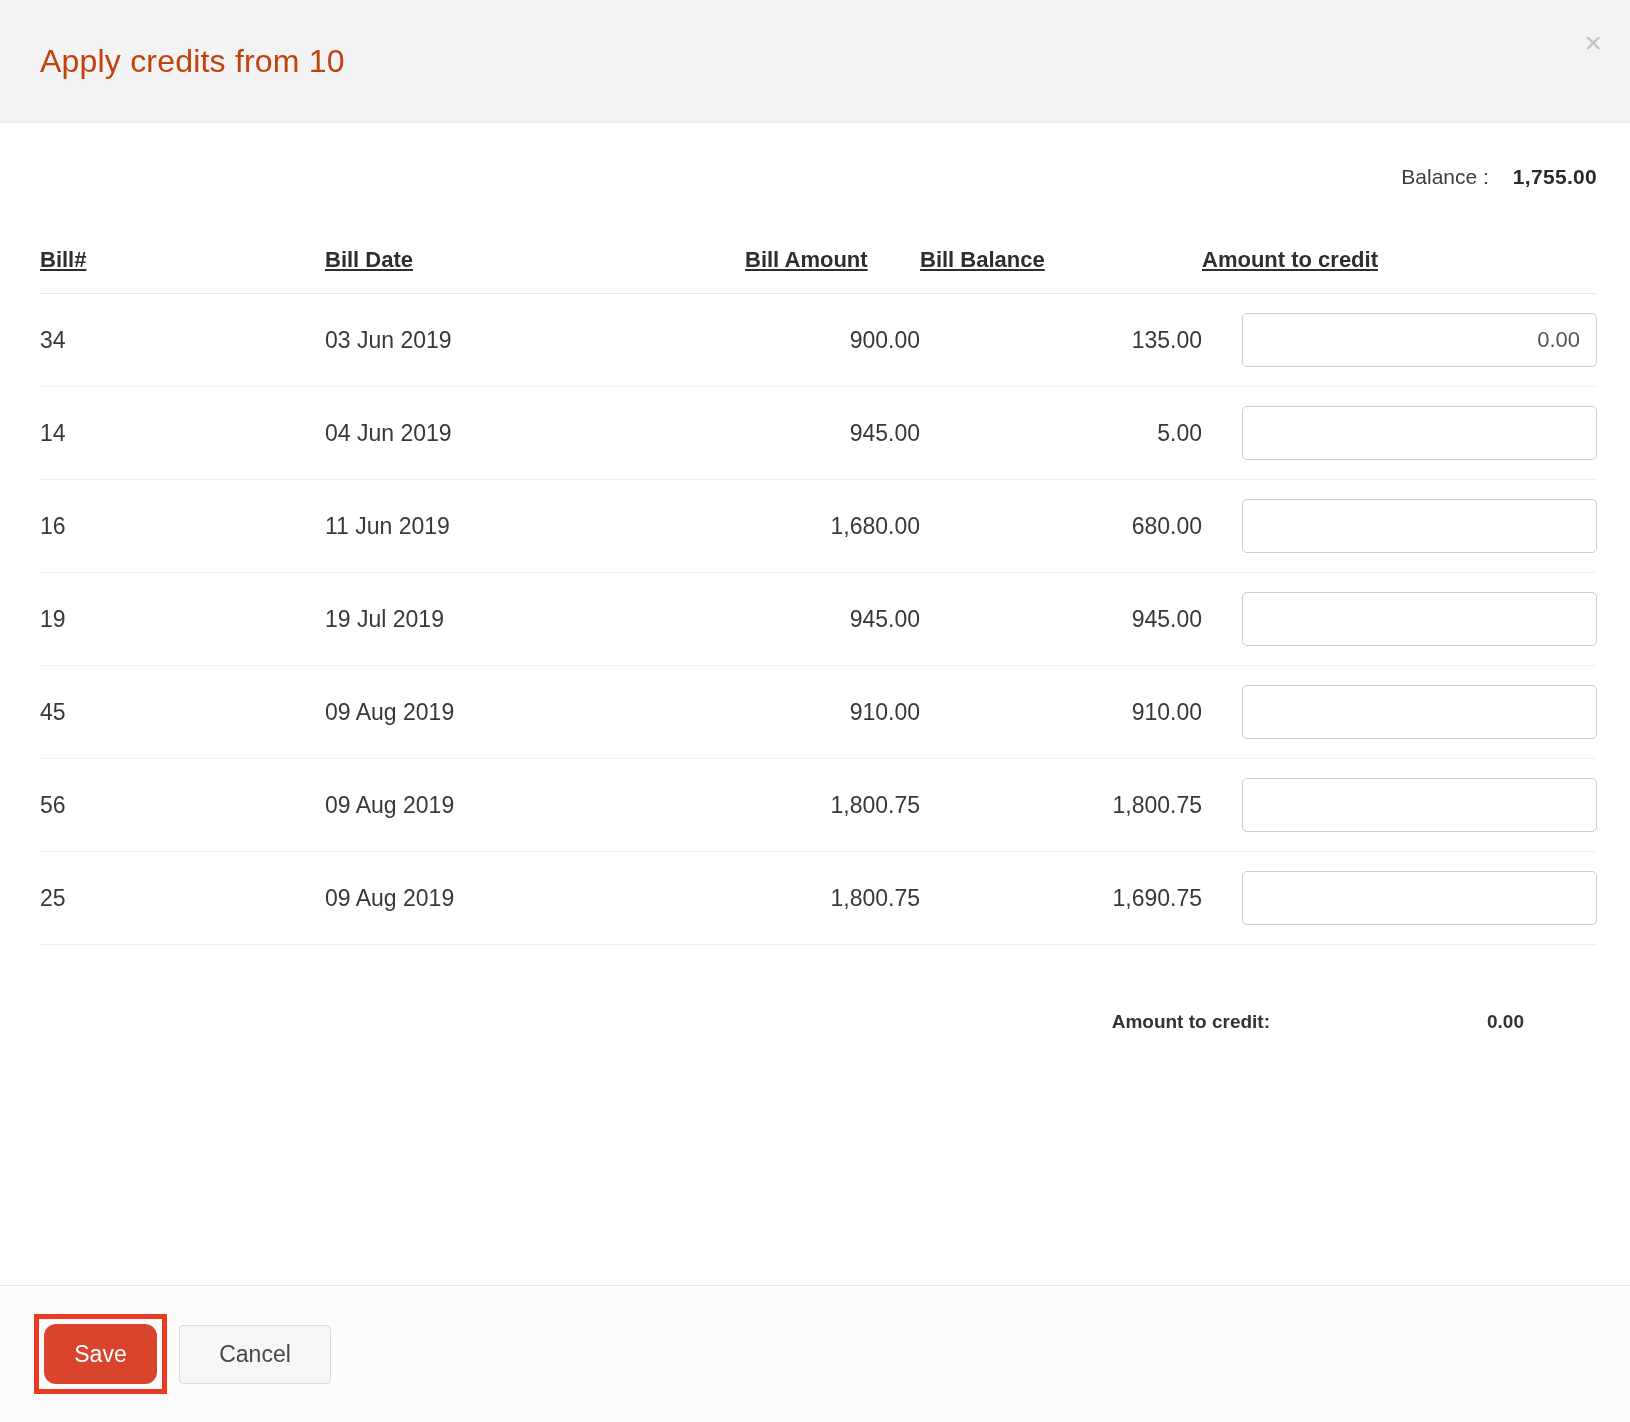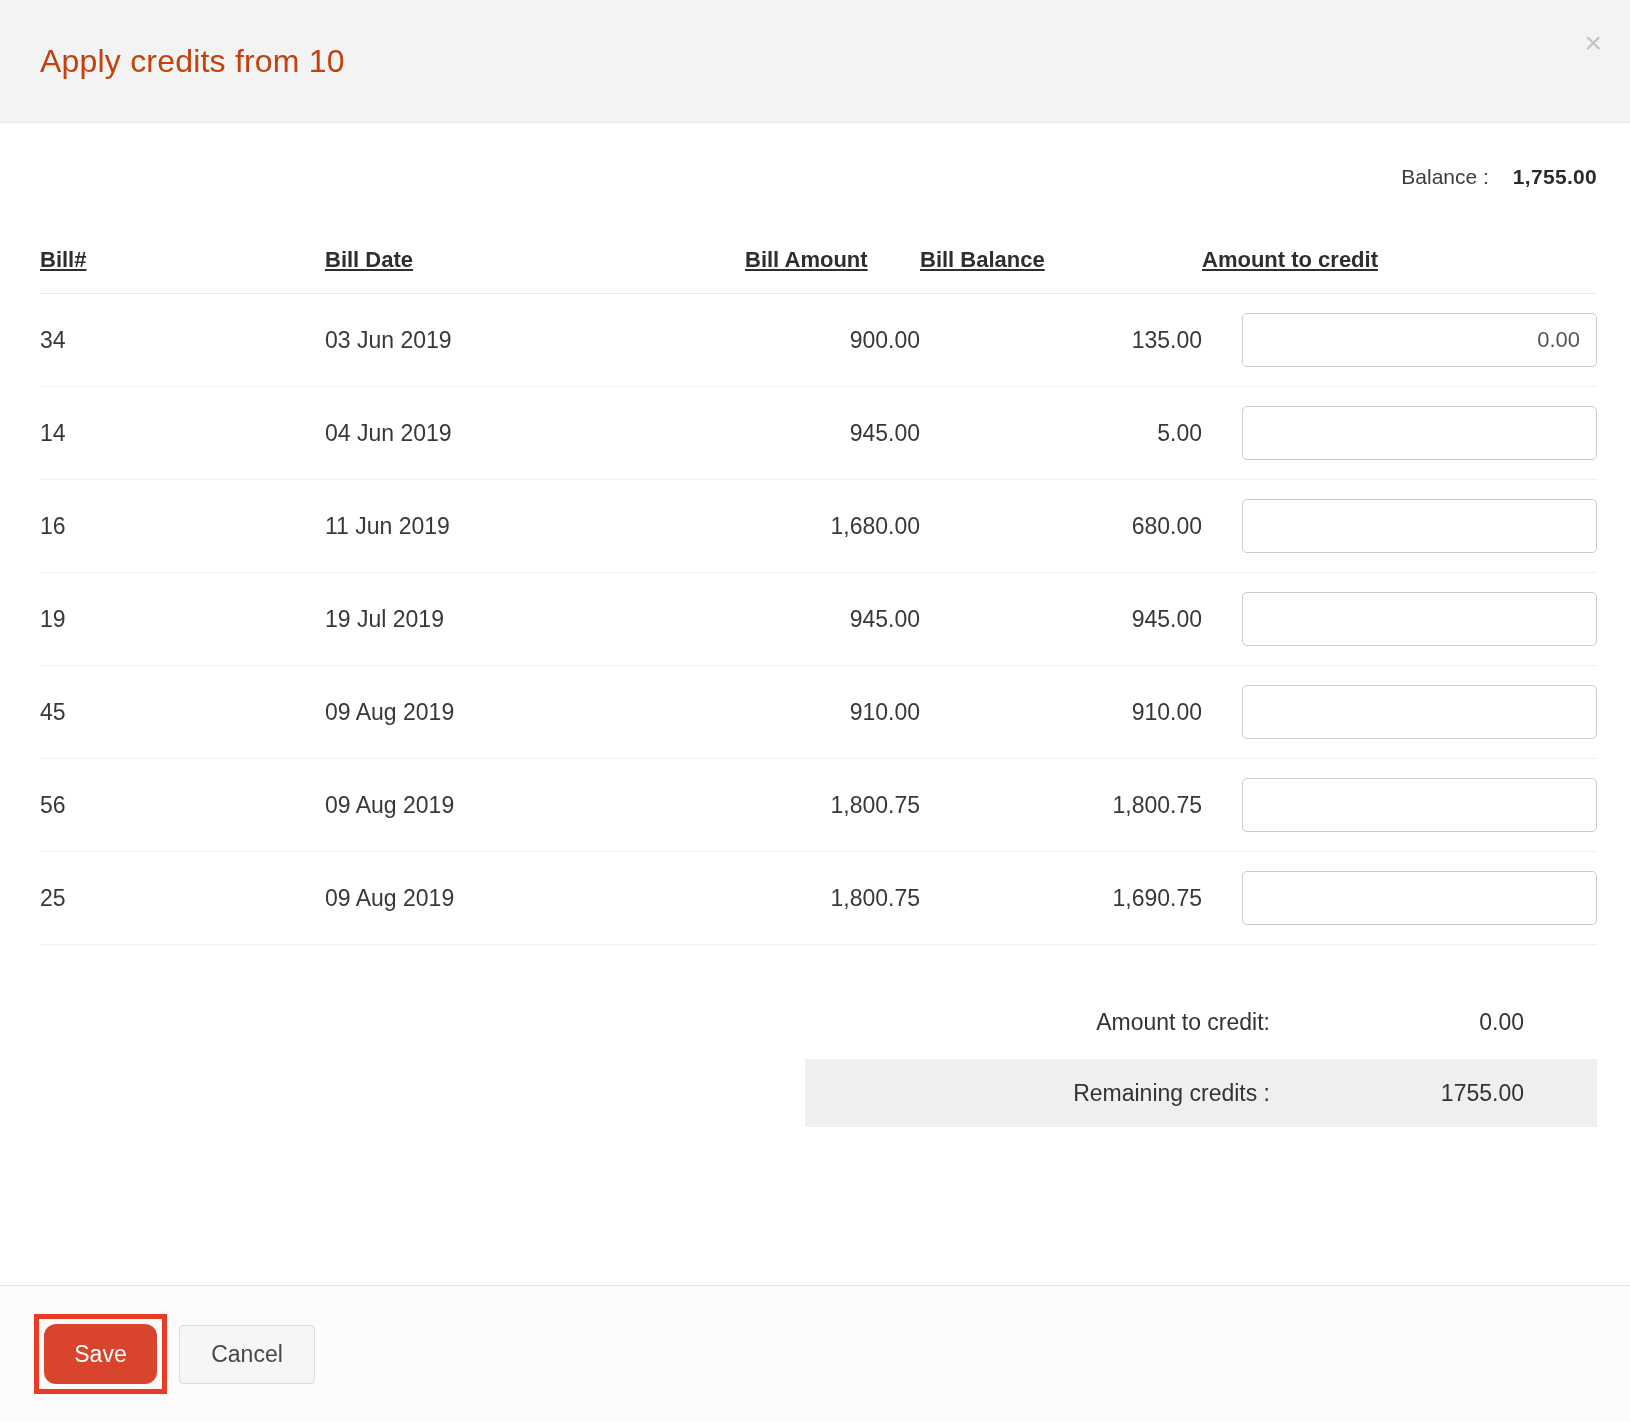--- a/index.html
+++ b/index.html
@@ -96,21 +96,21 @@
     background: #ffffff;
     font-family: "Liberation Sans", sans-serif;
     font-size: 22px;
     color: #555555;
     text-align: right;
     padding: 0 16px;
     outline: none;
   }
 
   
-  .summary { margin-top: 46px; font-size: 23px; color: #333333; }
+  .summary { margin-top: 46px; font-size: 19px; color: #333333; font-weight: bold; }
   .summary-row {
     display: flex;
     justify-content: flex-end;
     align-items: center;
     height: 62px;
   }
   .summary-label { text-align: right; }
   .summary-value {
     width: 327px;
     padding-right: 73px;
@@ -147,21 +147,21 @@
   .save-btn {
     width: 113px;
     height: 60px;
     background: #d9452c;
     color: #ffffff;
     border: none;
     border-radius: 12px;
     font-size: 23px;
   }
   .cancel-btn {
-    width: 136px;
+    width: 152px;
     height: 59px;
     margin-left: 12px;
     background: #f6f6f6;
     color: #474747;
     border: 1px solid #dcdcdc;
     border-radius: 4px;
     font-size: 23px;
   }
 </style>
 </head>
@@ -248,24 +248,20 @@
           <td class="credit-cell"><input class="credit-input" value="" style=""></td>
         </tr>
       </tbody>
     </table>
 
     <div class="summary">
       <div class="summary-row">
         <span class="summary-label">Amount to credit:</span>
         <span class="summary-value">0.00</span>
       </div>
-      <div class="summary-row remaining">
-        <span class="summary-label">Remaining credits :</span>
-        <span class="summary-value">1755.00</span>
-      </div>
     </div>
 
   </div>
 
   <div class="modal-footer">
     <span class="save-highlight">
       <button class="save-btn">Save</button>
     </span>
     <button class="cancel-btn">Cancel</button>
   </div>

